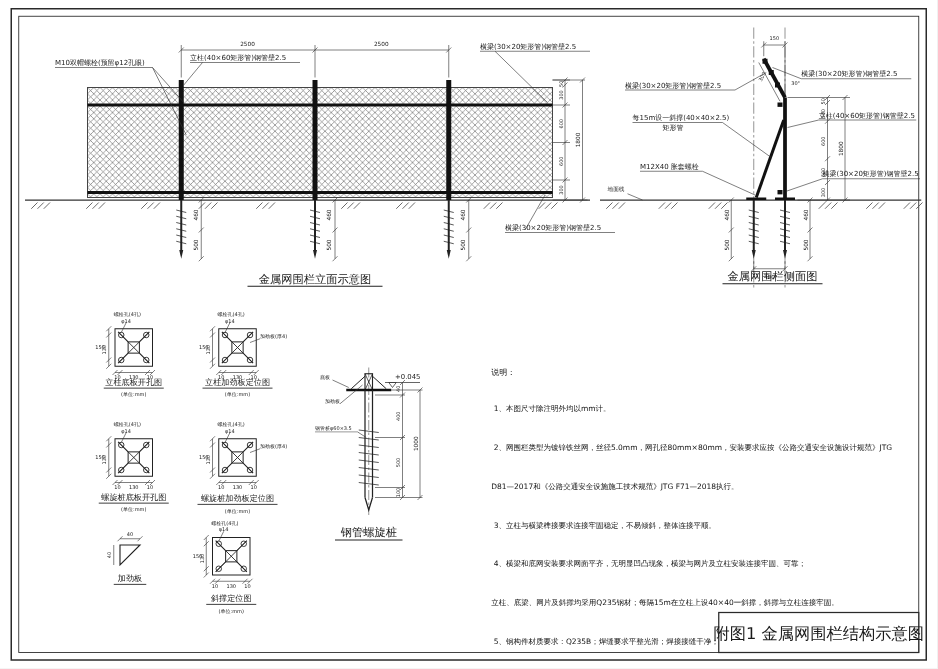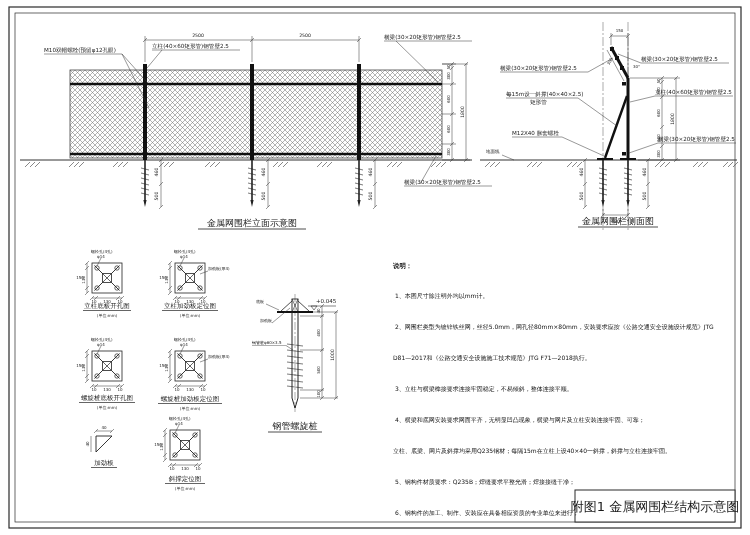--- a/index.html
+++ b/index.html
@@ -10,21 +10,21 @@
   .cap{font-size:9px;}
   .cap2{font-size:6.5px;}
   .lbl{font-size:5.6px;}
   .lbl2{font-size:4.5px;}
   .dt{font-size:4.6px;}
   .dt2{font-size:4px;}
   .ttl{font-size:13px;}
   .lvl{font-size:5.5px;}
   .notes{position:absolute;left:393px;top:240px;width:340px;color:#111;
          font-size:6px;line-height:10.3px;white-space:pre;}
-  .notes .nh{font-size:6.4px;font-weight:bold;}
+  .notes .nh{font-size:6.4px;font-weight:normal;margin-top:32px;}
 </style>
 </head>
 <body>
 
 <div class="page">
 
 <svg width="750" height="535" viewBox="0 0 750 535">
   <defs>
     <pattern id="mesh" width="5" height="5" patternUnits="userSpaceOnUse">
       <path d="M0,5 L5,0 M0,0 L5,5" stroke="#6a6a6a" stroke-width="0.5" fill="none"></path>

